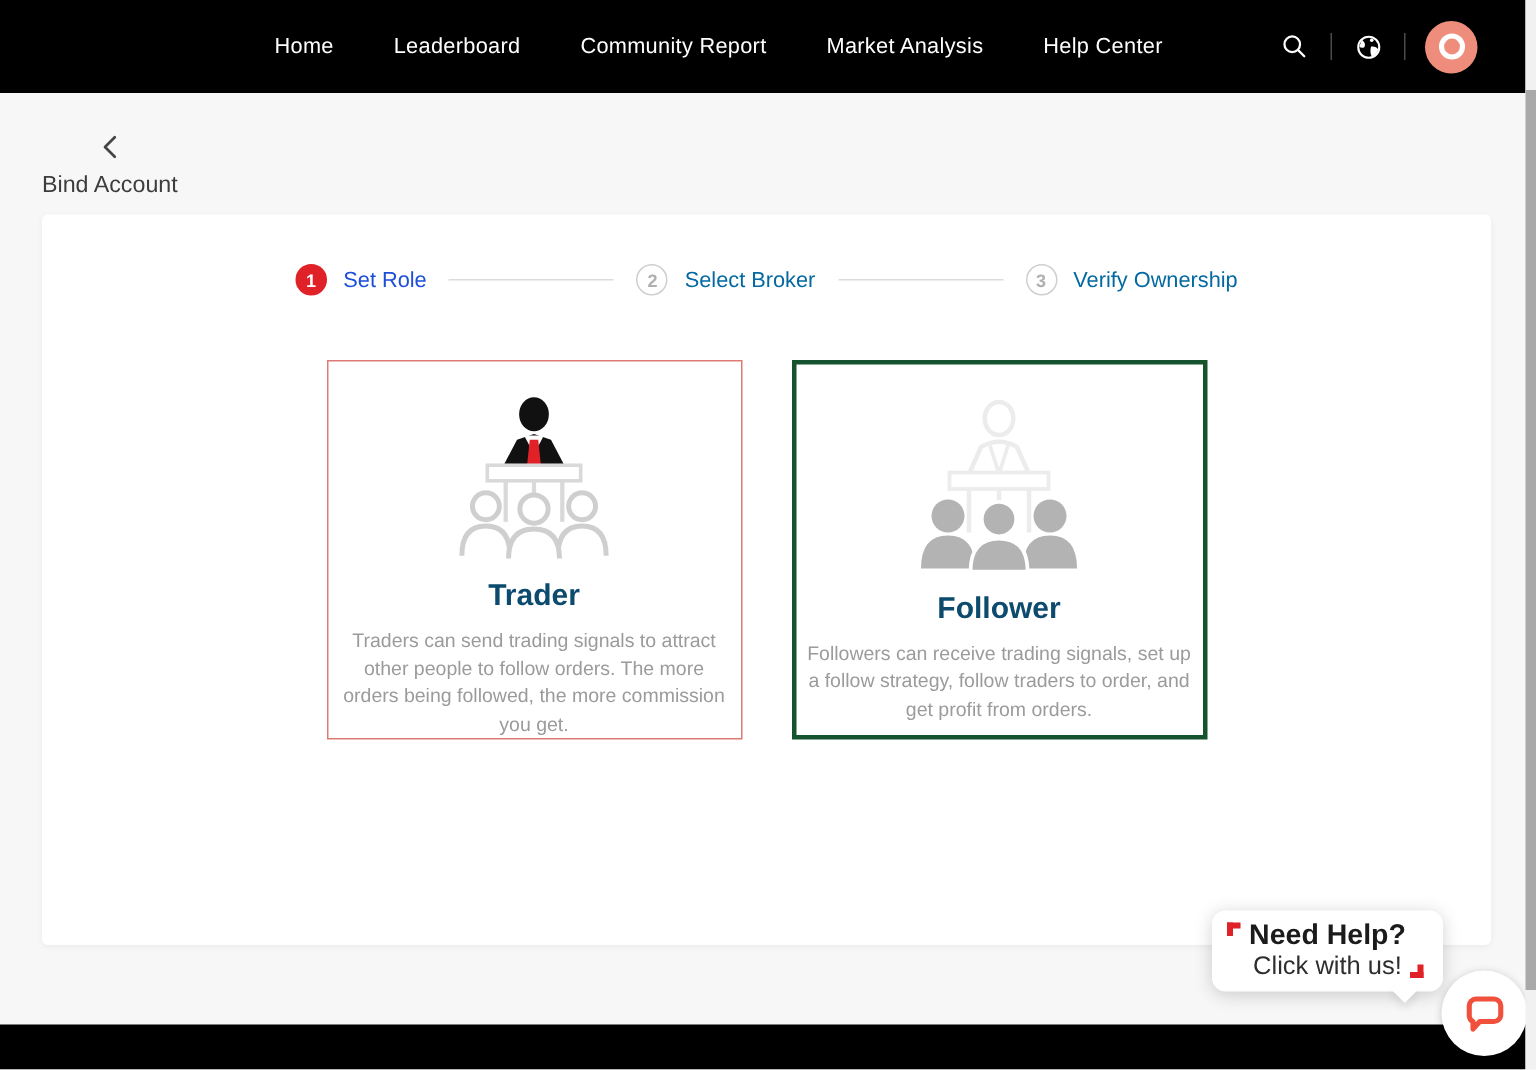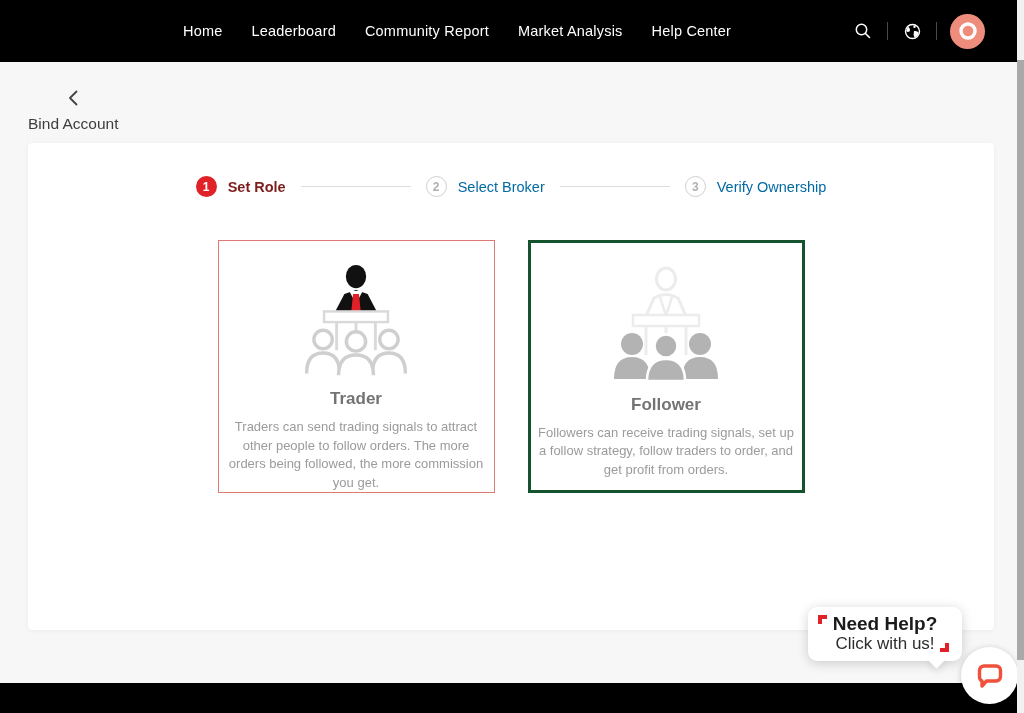--- a/index.html
+++ b/index.html
@@ -2,50 +2,50 @@
 <html><head>
 <meta charset="utf-8">
 <style>
   * { margin: 0; padding: 0; box-sizing: border-box; }
   html, body { width: 1024px; height: 713px; }
   body { font-family: "Liberation Sans", sans-serif; background: #f7f7f7; overflow: hidden; }
   .viewport { position: relative; width: 1024px; height: 713px; background: #f7f7f7; overflow: hidden; }
 
   
   .topnav { position: absolute; left: 0; top: 0; width: 1017px; height: 62px; background: #000; display: flex; align-items: center; z-index: 5; }
-  .nav-items { display: flex; gap: 29px; margin-left: 183px; }
+  .nav-items { display: flex; gap: 40px; margin-left: 183px; }
   .nav-item { color: #fff; font-size: 14.5px; font-weight: 500; letter-spacing: .2px; cursor: pointer; white-space: nowrap; }
   .nav-right { position: absolute; right: 32px; top: 0; height: 62px; display: flex; align-items: center; gap: 13px; }
   .nav-icon-btn { width: 22px; height: 22px; display: flex; align-items: center; justify-content: center; cursor: pointer; }
   .nav-divider { width: 1px; height: 18px; background: #4a4a4a; }
   .avatar { width: 35px; height: 35px; border-radius: 50%; background: #ee8d7b; display: flex; align-items: center; justify-content: center; cursor: pointer; }
 
   
   .breadcrumb { position: absolute; left: 28px; top: 90px; display: flex; align-items: center; gap: 9px; cursor: pointer; flex-direction: column; }
   .breadcrumb-label { font-size: 15.5px; font-weight: 500; color: #3d3d3d; }
 
   
   .card { position: absolute; left: 28px; top: 143px; width: 966px; height: 487px; background: #fff; border-radius: 4px; box-shadow: 0 1px 5px rgba(0,0,0,.05); }
 
   
   .stepper { position: absolute; top: 33px; left: 0; width: 100%; display: flex; align-items: center; justify-content: center; }
   .step { display: flex; align-items: center; gap: 11px; }
   .step-circle { width: 21px; height: 21px; border-radius: 50%; display: flex; align-items: center; justify-content: center; font-size: 12px; font-weight: 600; }
   .step.active .step-circle { background: #e02127; color: #fff; }
   .step.inactive .step-circle { background: #fff; border: 1.5px solid #cfcfcf; color: #b0b0b0; }
   .step-label { font-size: 14.5px; }
-  .step.active .step-label { color: #7f1d1d; font-weight: 700; }
+  .step.active .step-label { color: #1d4ed8; font-weight: 400; }
   .step.inactive .step-label { color: #0369a1; }
   .step-connector { width: 110px; height: 1px; background: #dcdcdc; margin: 0 15px; }
 
   
   .roles { position: absolute; top: 97px; left: 0; width: 100%; display: flex; justify-content: center; gap: 33px; }
   .role-card { width: 277px; height: 253px; background: #fff; border: 3px solid #14532d; display: flex; flex-direction: column; align-items: center; padding-top: 22px; cursor: pointer; }
   .role-card.selected { border: 1px solid #dd7a74; }
-  .role-title { font-size: 17px; font-weight: 700; color: #737373; margin-top: 10px; }
+  .role-title { font-size: 20px; font-weight: 700; color: #0c4a6e; margin-top: 10px; }
   .role-desc { width: 256px; margin-top: 9px; font-size: 13px; line-height: 1.42; color: #9b9b9b; text-align: center; }
 
   
   .card-footer { position: absolute; left: 0; bottom: 0; width: 100%; height: 52px; border-top: 1px solid #ececec; }
   .next-btn { position: absolute; right: 21px; top: 12px; width: 52px; height: 28px; background: #e02127; color: #fff; border: none; border-radius: 2px; font-size: 13px; font-family: "Liberation Sans", sans-serif; cursor: pointer; }
 
   
   .help-bubble { position: absolute; left: 808px; top: 607px; width: 154px; height: 54px; background: #fff; border-radius: 9px; box-shadow: 0 2px 12px rgba(0,0,0,.18); z-index: 20; display: flex; flex-direction: column; align-items: center; justify-content: center; }
   .help-tail { position: absolute; left: 122px; bottom: -5px; width: 13px; height: 13px; background: #fff; transform: rotate(45deg); box-shadow: 3px 3px 6px rgba(0,0,0,.08); }
   .help-title { font-size: 19px; font-weight: 700; color: #1b1b1b; line-height: 1.05; }

